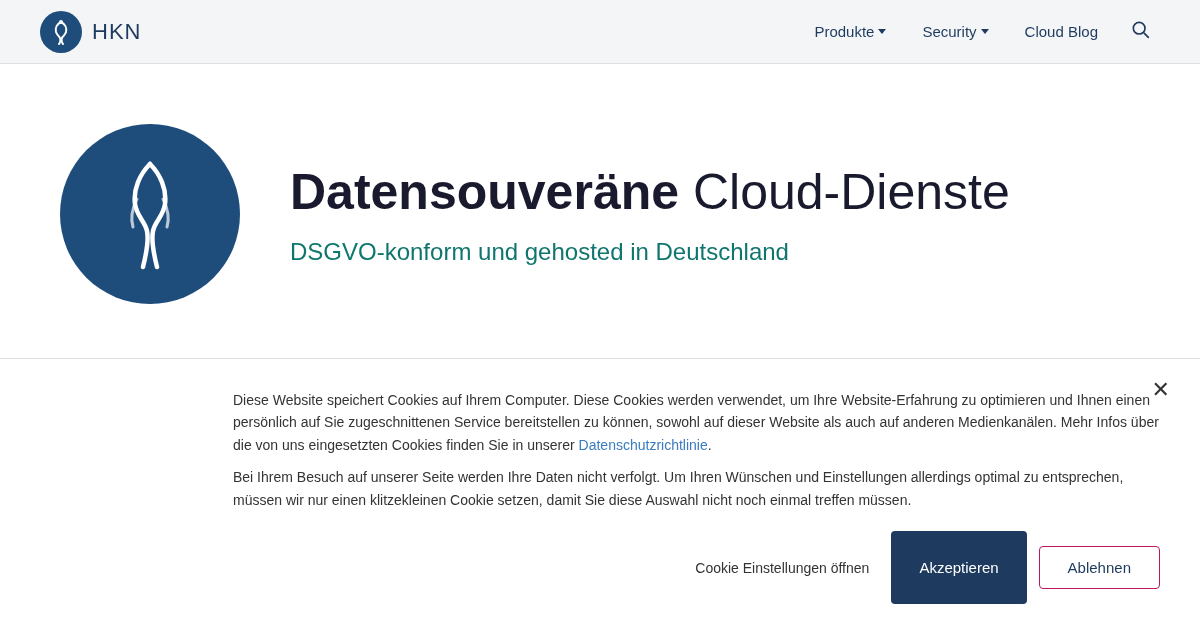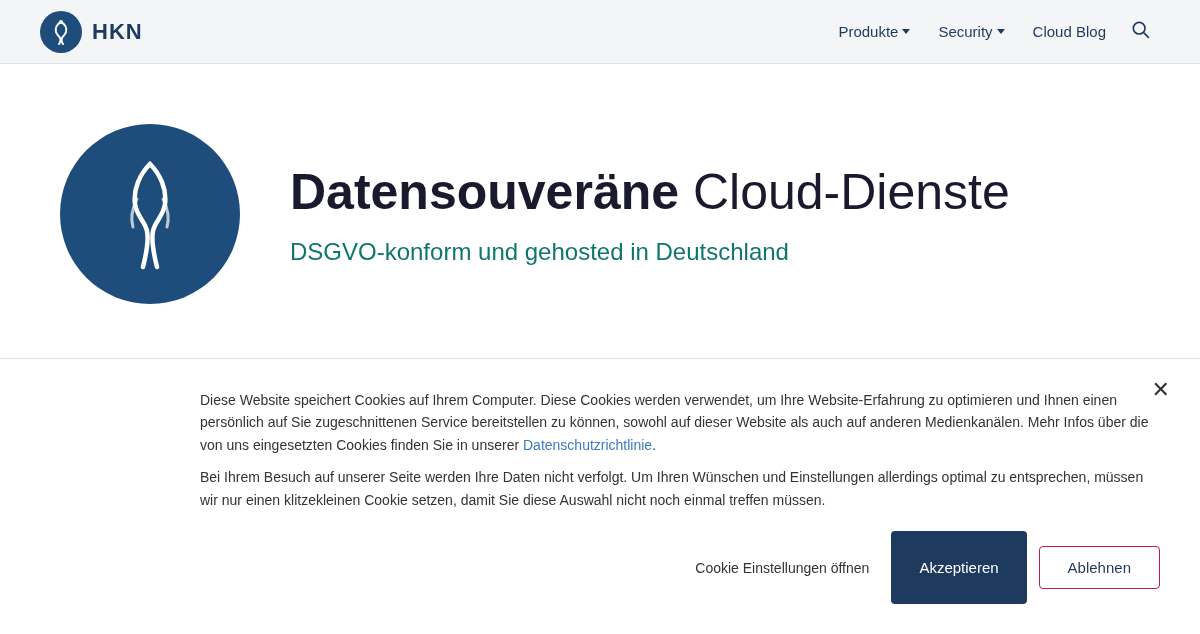--- a/index.html
+++ b/index.html
@@ -26,28 +26,28 @@
       height: 42px;
       border-radius: 50%;
       background: #1e4d7b;
       display: flex;
       align-items: center;
       justify-content: center;
       flex-shrink: 0;
     }
     .logo-text {
       font-size: 22px;
-      font-weight: 700;
+      font-weight: 400;
       color: #1e3a5f;
       letter-spacing: 1px;
     }
     nav {
       display: flex;
       align-items: center;
-      gap: 0;
+      gap: 8px;
     }
     .nav-item {
       display: flex;
       align-items: center;
       gap: 4px;
       padding: 8px 14px;
       font-size: 15px;
       color: #1e3a5f;
       cursor: pointer;
       border-radius: 4px;
@@ -130,20 +130,21 @@
       color: #333;
       background: none;
       border: none;
       line-height: 1;
     }
     .cookie-text {
       font-size: 14px;
       color: #333;
       line-height: 1.6;
       margin-bottom: 10px;
+      margin-left: 33px;
     }
     .cookie-text a {
       color: #3a7bbf;
       text-decoration: none;
     }
     .cookie-actions {
       display: flex;
       align-items: center;
       justify-content: flex-end;
       gap: 12px;

